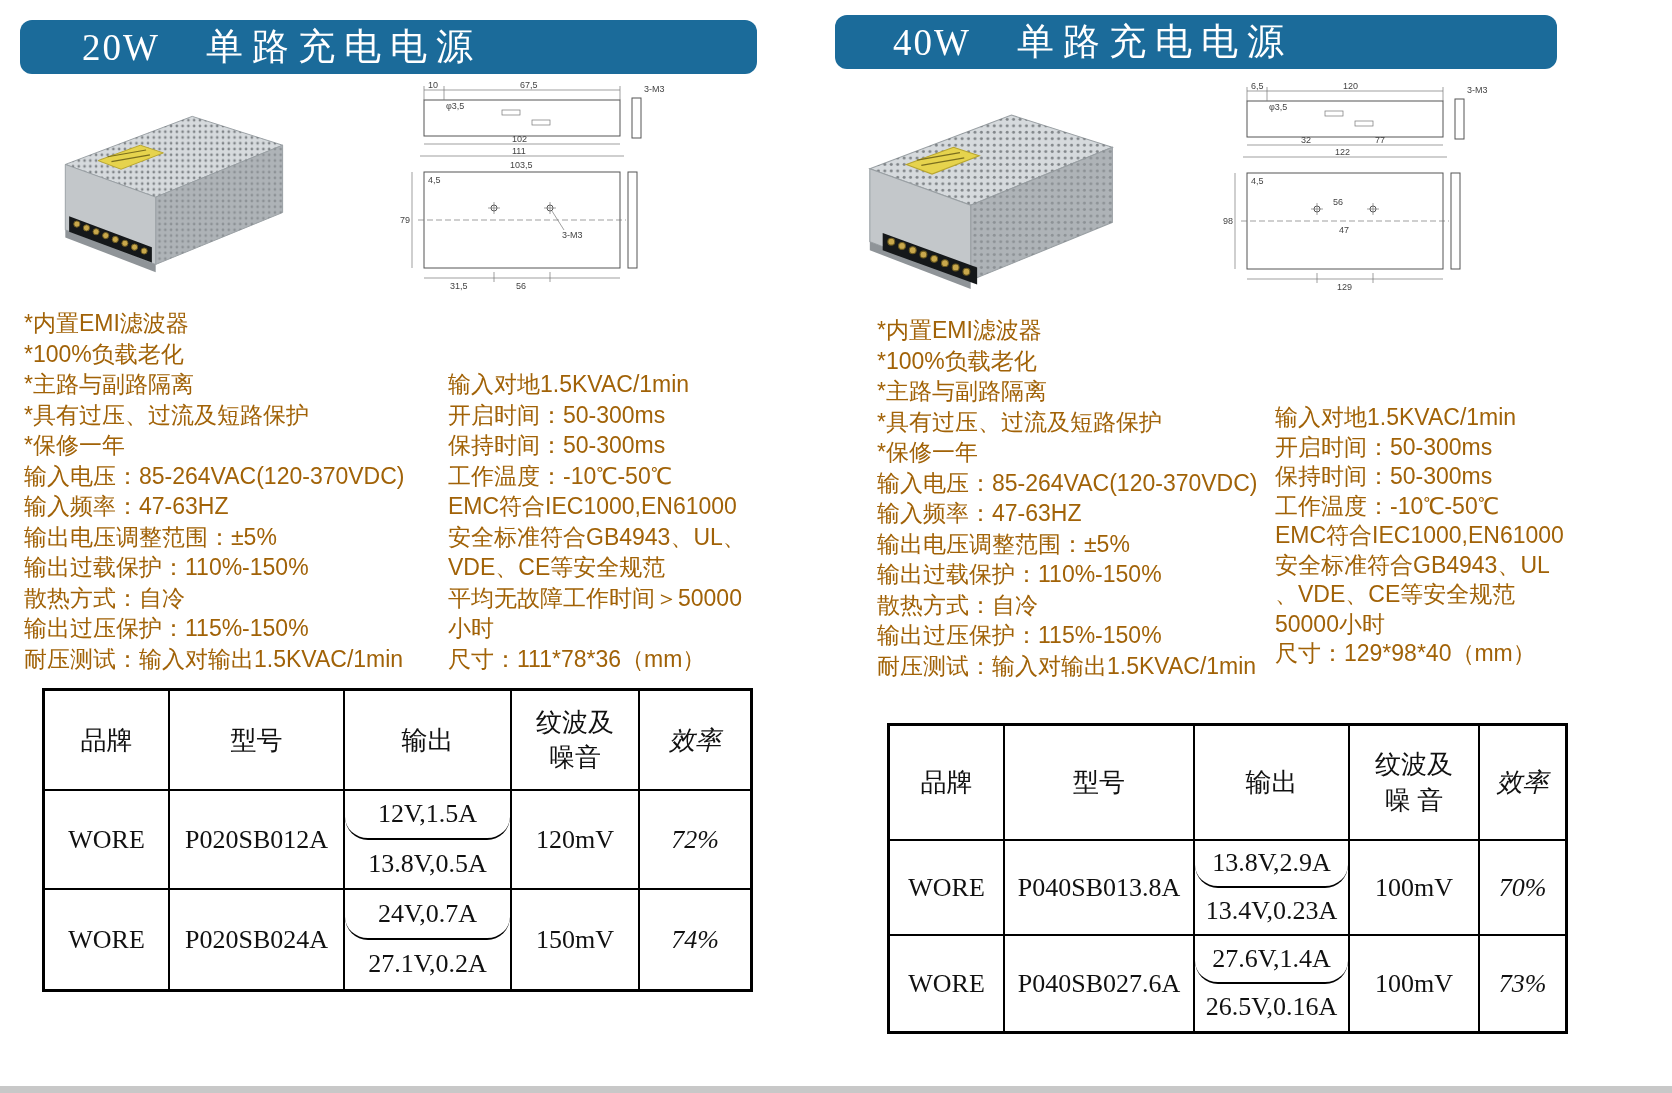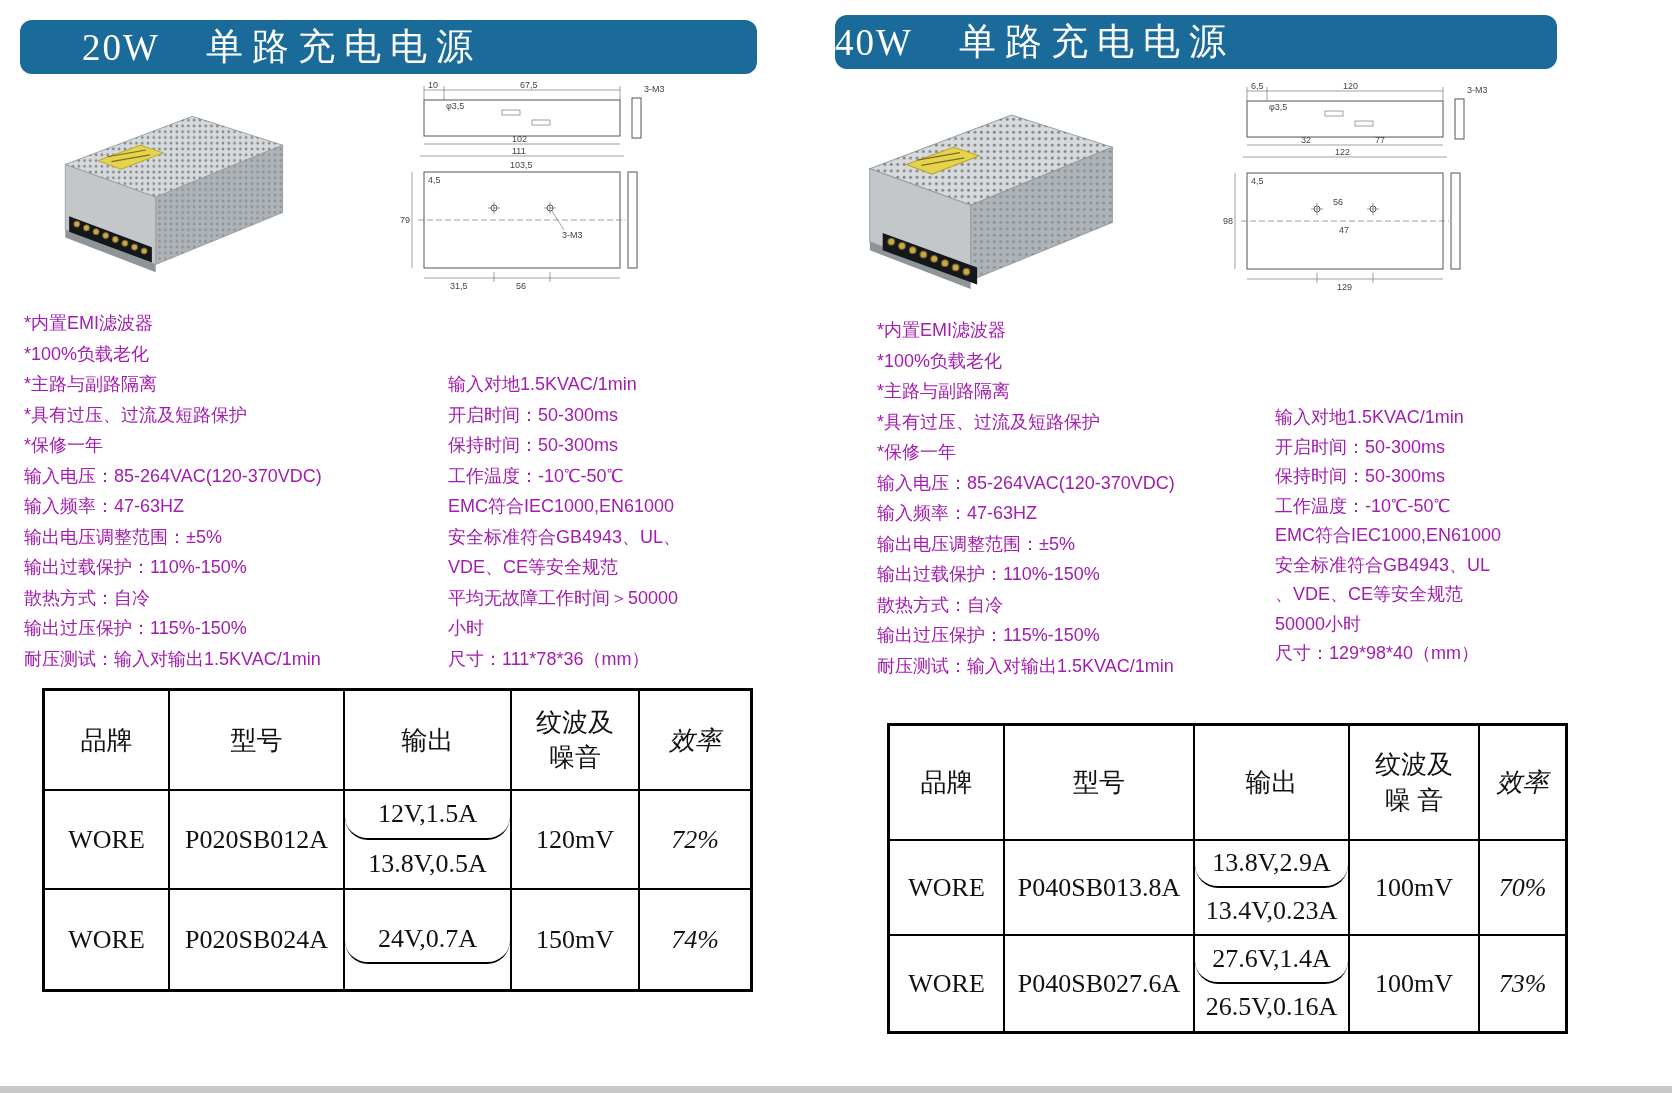--- a/index.html
+++ b/index.html
@@ -5,30 +5,30 @@
   html,body{margin:0;padding:0;background:#ffffff;}
   #canvas{position:relative;width:1672px;height:1093px;background:#ffffff;overflow:hidden;
           font-family:"Liberation Sans",sans-serif;color:#111;}
   .panel{position:absolute;}
   #panel-20w{left:20px;top:20px;width:737px;height:1060px;}
   #panel-40w{left:835px;top:15px;width:722px;height:1065px;}
   .header-bar{position:absolute;left:0;top:0;width:100%;height:54px;background:#1b6b9a;
               display:flex;align-items:center;color:#ffffff;
               font-family:"Liberation Serif",serif;font-size:37px;border-radius:12px;}
   #panel-20w .header-bar{padding-left:62px;box-sizing:border-box;}
-  #panel-40w .header-bar{box-sizing:border-box;}
+  #panel-40w .header-bar{padding-left:58px;box-sizing:border-box;}
   .title-watt{margin-right:46px;letter-spacing:2px;}
   .title-name{letter-spacing:9px;}
   .photo{position:absolute;}
   #panel-20w .photo{left:28px;top:68px;}
   #panel-40w .photo{left:15px;top:70px;}
   .drawing{position:absolute;}
   #panel-20w .drawing{left:362px;top:60px;}
   #panel-40w .drawing{left:370px;top:66px;}
-  .textcol{position:absolute;font-size:18px;line-height:30.5px;color:#a21caf;}
+  .textcol{position:absolute;font-size:23px;line-height:30.5px;color:#a16207;}
   .textcol .line{white-space:nowrap;}
   #panel-20w .col1{left:4px;top:288px;}
   #panel-20w .col2{left:428px;top:349px;}
   #panel-40w .col1{left:42px;top:300px;}
   #panel-40w .col2{left:440px;top:388px;line-height:29.5px;}
   .spec-table{position:absolute;display:grid;border:3px solid #000;box-sizing:content-box;background:#fff;margin-left:12px;}
   #panel-20w .spec-table{left:10px;top:668px;grid-template-columns:125px 175px 167px 128px 110px;
                          grid-template-rows:100px 99px 99px;}
   #panel-40w .spec-table{left:40px;top:708px;grid-template-columns:115px 190px 155px 130px 85px;
                          grid-template-rows:115px 95px 95px;}
@@ -168,20 +168,21 @@
         <div class="half first">12V,1.5A</div>
         <div class="half">13.8V,0.5A</div>
       </div>
       <div class="tc">120mV</div>
       <div class="tc c-last">72%</div>
 
       <div class="tc r-last">WORE</div>
       <div class="tc r-last">P020SB024A</div>
       <div class="tc out r-last">
         <div class="half first">24V,0.7A</div>
+        <div class="half">27.1V,0.2A</div>
       </div>
       <div class="tc r-last">150mV</div>
       <div class="tc c-last r-last">74%</div>
     </div>
   </div>
 
   <div class="panel" id="panel-40w">
     <div class="header-bar">
       <span class="title-watt">40W</span>
       <span class="title-name">单路充电电源</span>

